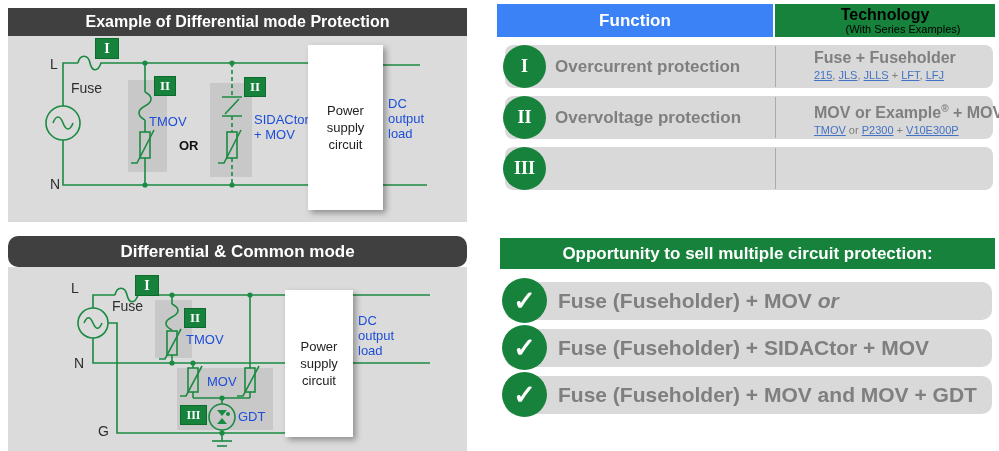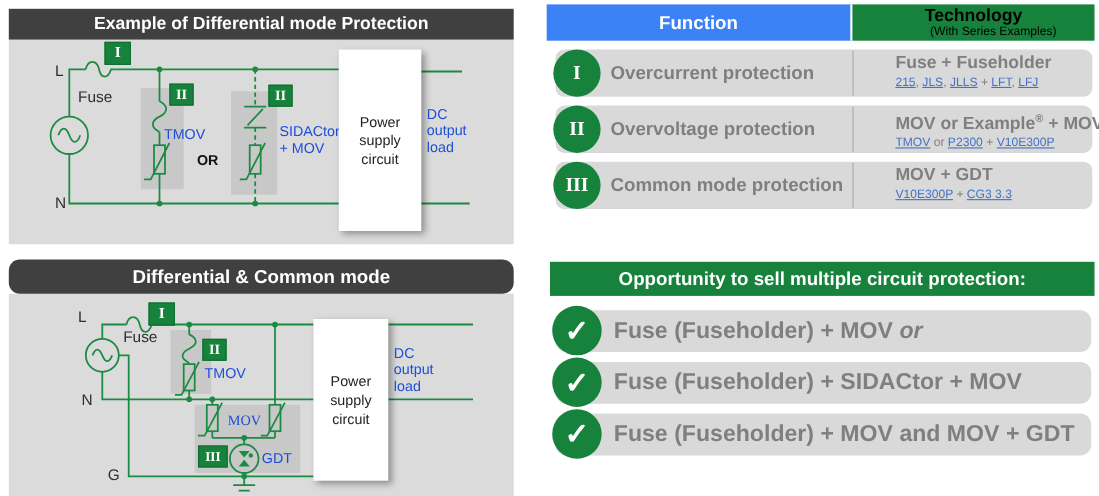--- a/index.html
+++ b/index.html
@@ -207,21 +207,21 @@
     </svg>
     <div class="panel-head">Differential &amp; Common mode</div>
     <div class="nlabel" style="left:63px; top:44px;">L</div>
     <div class="nlabel" style="left:66px; top:119px;">N</div>
     <div class="nlabel" style="left:90px; top:187px;">G</div>
     <div class="nlabel" style="left:104px; top:62px;">Fuse</div>
     <div class="badge b1" style="left:127px; top:39px;">I</div>
     <div class="badge b2" style="left:176px; top:72px;">II</div>
     <div class="badge b3" style="left:172px; top:169px;">III</div>
     <div class="clabel" style="left:178px; top:96px;">TMOV</div>
-    <div class="clabel" style="left:199px; top:138px;font-family:Liberation Serif, serif;">MOV</div>
+    <div class="clabel" style="left:199px; top:138px;">MOV</div>
     <div class="clabel" style="left:230px; top:173px;">GDT</div>
     <div class="psbox" style="left:277px; top:54px; width:68px; height:147px;">Power
 supply
 circuit</div>
     <div class="clabel" style="left:350px; top:77px;">DC
 output
 load</div>
   </div>
 
   <div id="func-table">
@@ -251,26 +251,21 @@
     <div class="t-div"></div>
     <div class="t-tech">
       <div class="t-tech-title"><span>MOV or Example</span><sup>®</sup><span> + MOV</span></div>
       <div class="t-tech-links"><span class="lnk">TMOV</span><span> or </span><span class="lnk">P2300</span><span> + </span><span class="lnk">V10E300P</span></div>
     </div>
   </div>
 
   <div class="t-row">
     <div class="t-bar"></div>
     <div class="num-circle">III</div>
-    <div class="t-func">Common mode protection</div>
     <div class="t-div"></div>
-    <div class="t-tech">
-      <div class="t-tech-title"><span>MOV + GDT</span></div>
-      <div class="t-tech-links"><span class="lnk">V10E300P</span><span> + </span><span class="lnk">CG3 3.3</span></div>
-    </div>
   </div>
 </div>
   </div>
 
   <div id="opportunity">
     <div class="opp-head">Opportunity to sell multiple circuit protection:</div>
     <div id="opp-rows">
   <div class="opp-row first">
     <div class="opp-bar"></div>
     <div class="opp-circle">✓</div>

